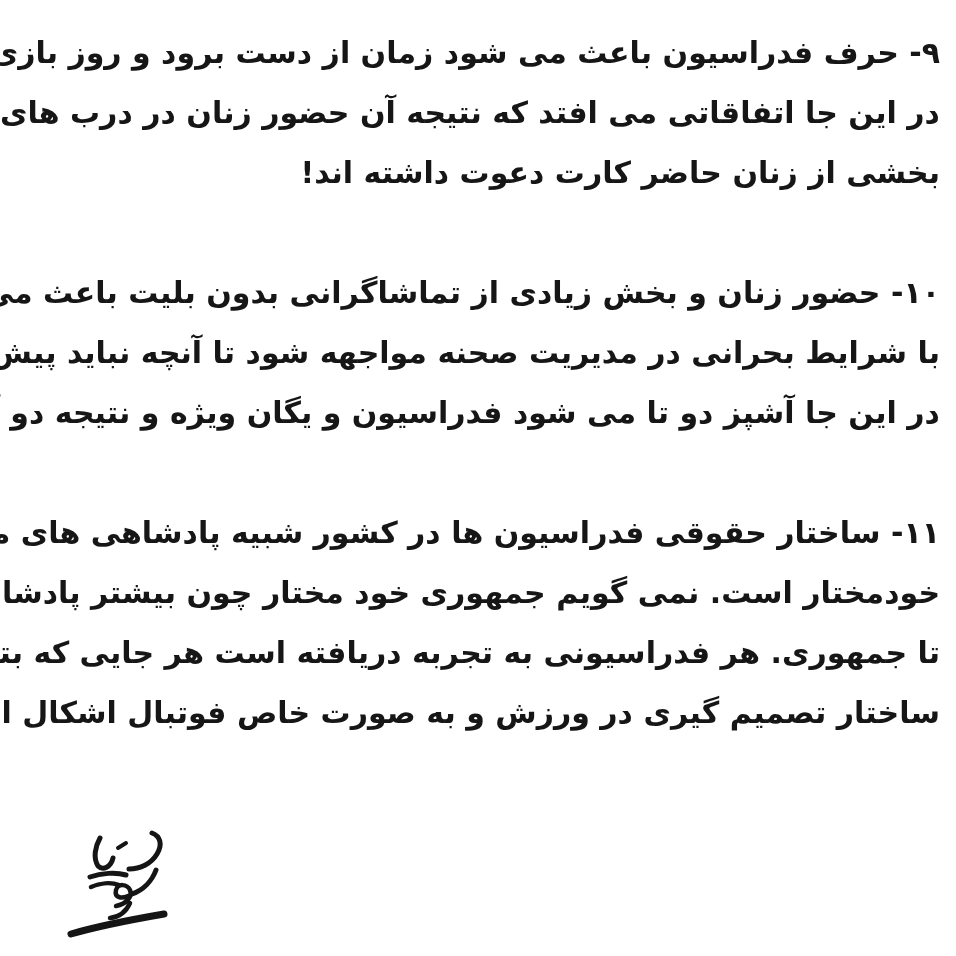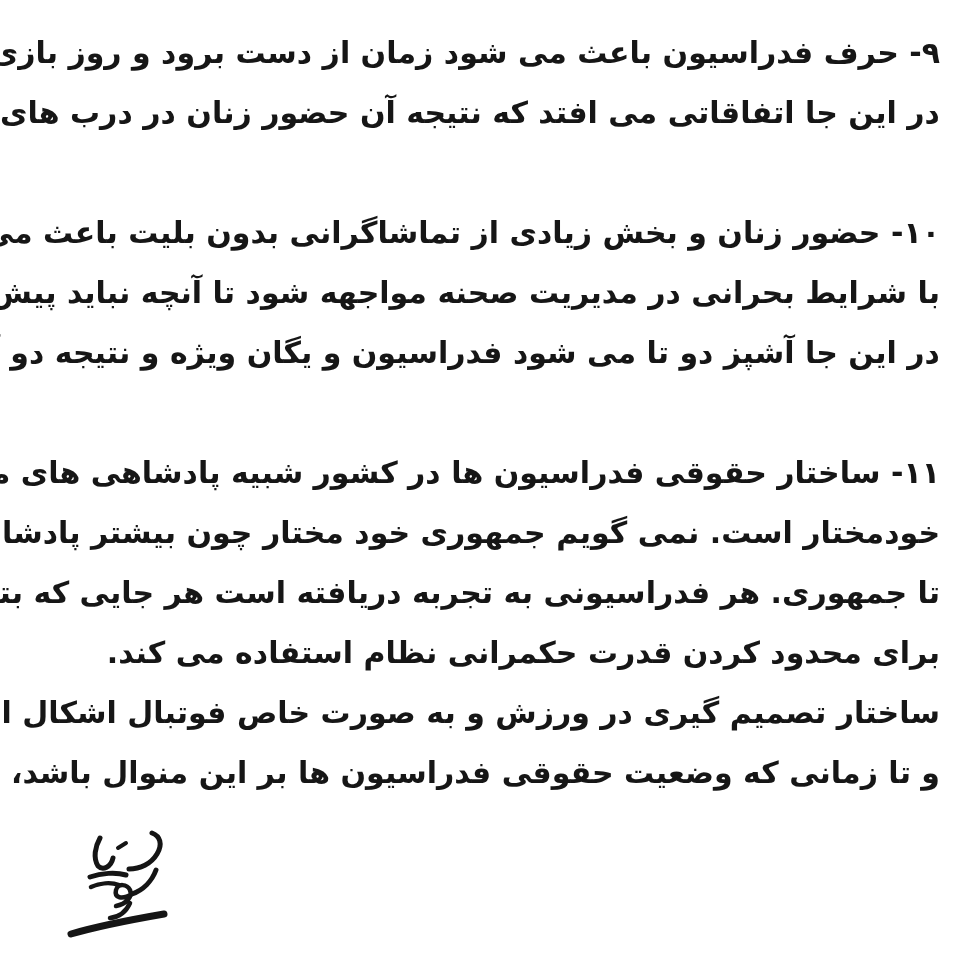--- a/index.html
+++ b/index.html
@@ -47,35 +47,34 @@
 </head>
 <body>
 
 <div class="page">
 
   <div class="content">
 
     <div class="para">
       <div class="line">۹- حرف فدراسیون باعث می شود زمان از دست برود و روز بازی برسد.</div>
       <div class="line">در این جا اتفاقاتی می افتد که نتیجه آن حضور زنان در درب های ورزشگاه است.</div>
+      <div class="line">بخشی از زنان حاضر کارت دعوت داشته اند!</div>
     </div>
 
     <div class="para">
       <div class="line">۱۰- حضور زنان و بخش زیادی از تماشاگرانی بدون بلیت باعث می شود یگان ویژه</div>
       <div class="line">با شرایط بحرانی در مدیریت صحنه مواجهه شود تا آنچه نباید پیش می آمد بشود.</div>
       <div class="line">در این جا آشپز دو تا می شود فدراسیون و یگان ویژه و نتیجه دو آشپز هم معلوم هست.</div>
     </div>
 
     <div class="para">
       <div class="line">۱۱- ساختار حقوقی فدراسیون ها در کشور شبیه پادشاهی های مشروطه</div>
       <div class="line">خودمختار است. نمی گویم جمهوری خود مختار چون بیشتر پادشاهی مشروطه است</div>
       <div class="line">تا جمهوری. هر فدراسیونی به تجربه دریافته است هر جایی که بتواند از عامل خارجی</div>
-      <div class="line">برای محدود کردن قدرت حکمرانی نظام استفاده می کند.</div>
       <div class="line">ساختار تصمیم گیری در ورزش و به صورت خاص فوتبال اشکال اساسی دارد</div>
-      <div class="line">و تا زمانی که وضعیت حقوقی فدراسیون ها بر این منوال باشد،</div>
     </div>
 
   </div>
 
   <svg class="signature" viewBox="0 0 138 138" role="img" aria-label="سینا کلهر">
 
     <path d="M89 20 C97 23 100 31 94 41 C88 51 77 56 66 56" stroke-width="5"></path>
     <path d="M37 25 C32 34 30 45 35 53 C40 58 48 54 50 45" stroke-width="5"></path>
     <path d="M55 35 L63 30" stroke-width="4"></path>
     <path d="M27 64 C38 60 53 59 63 62" stroke-width="5"></path>

